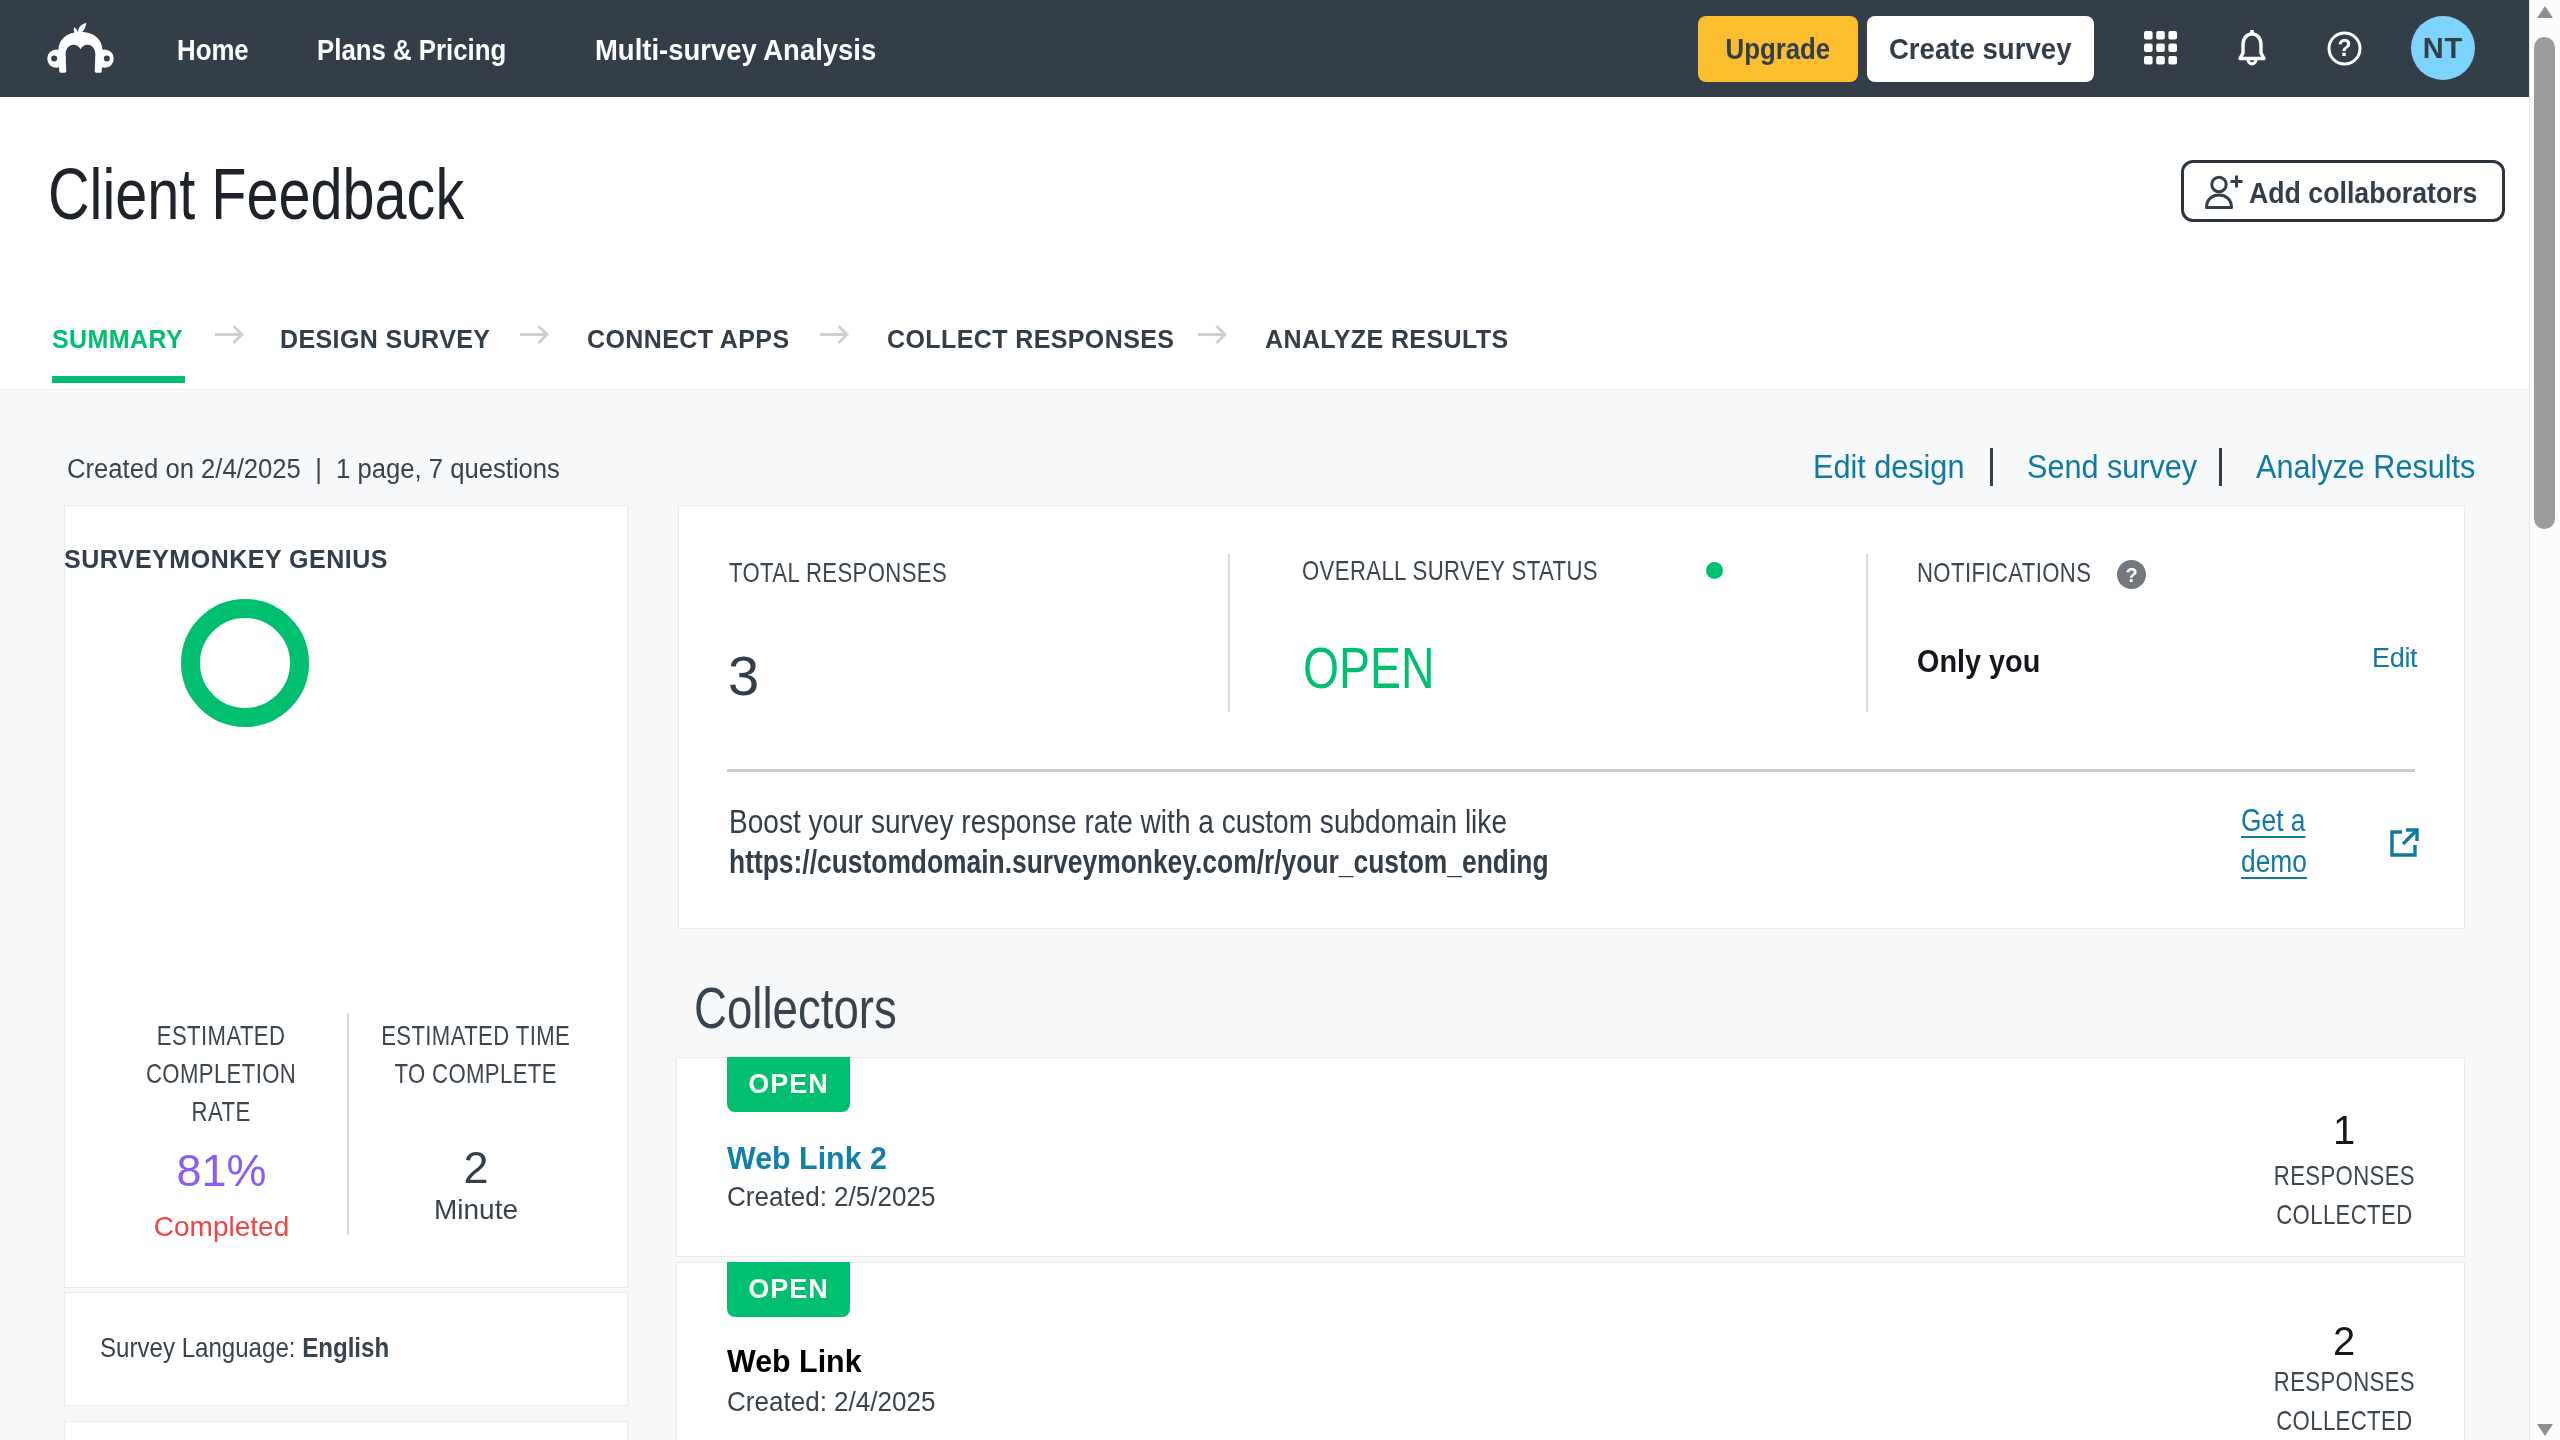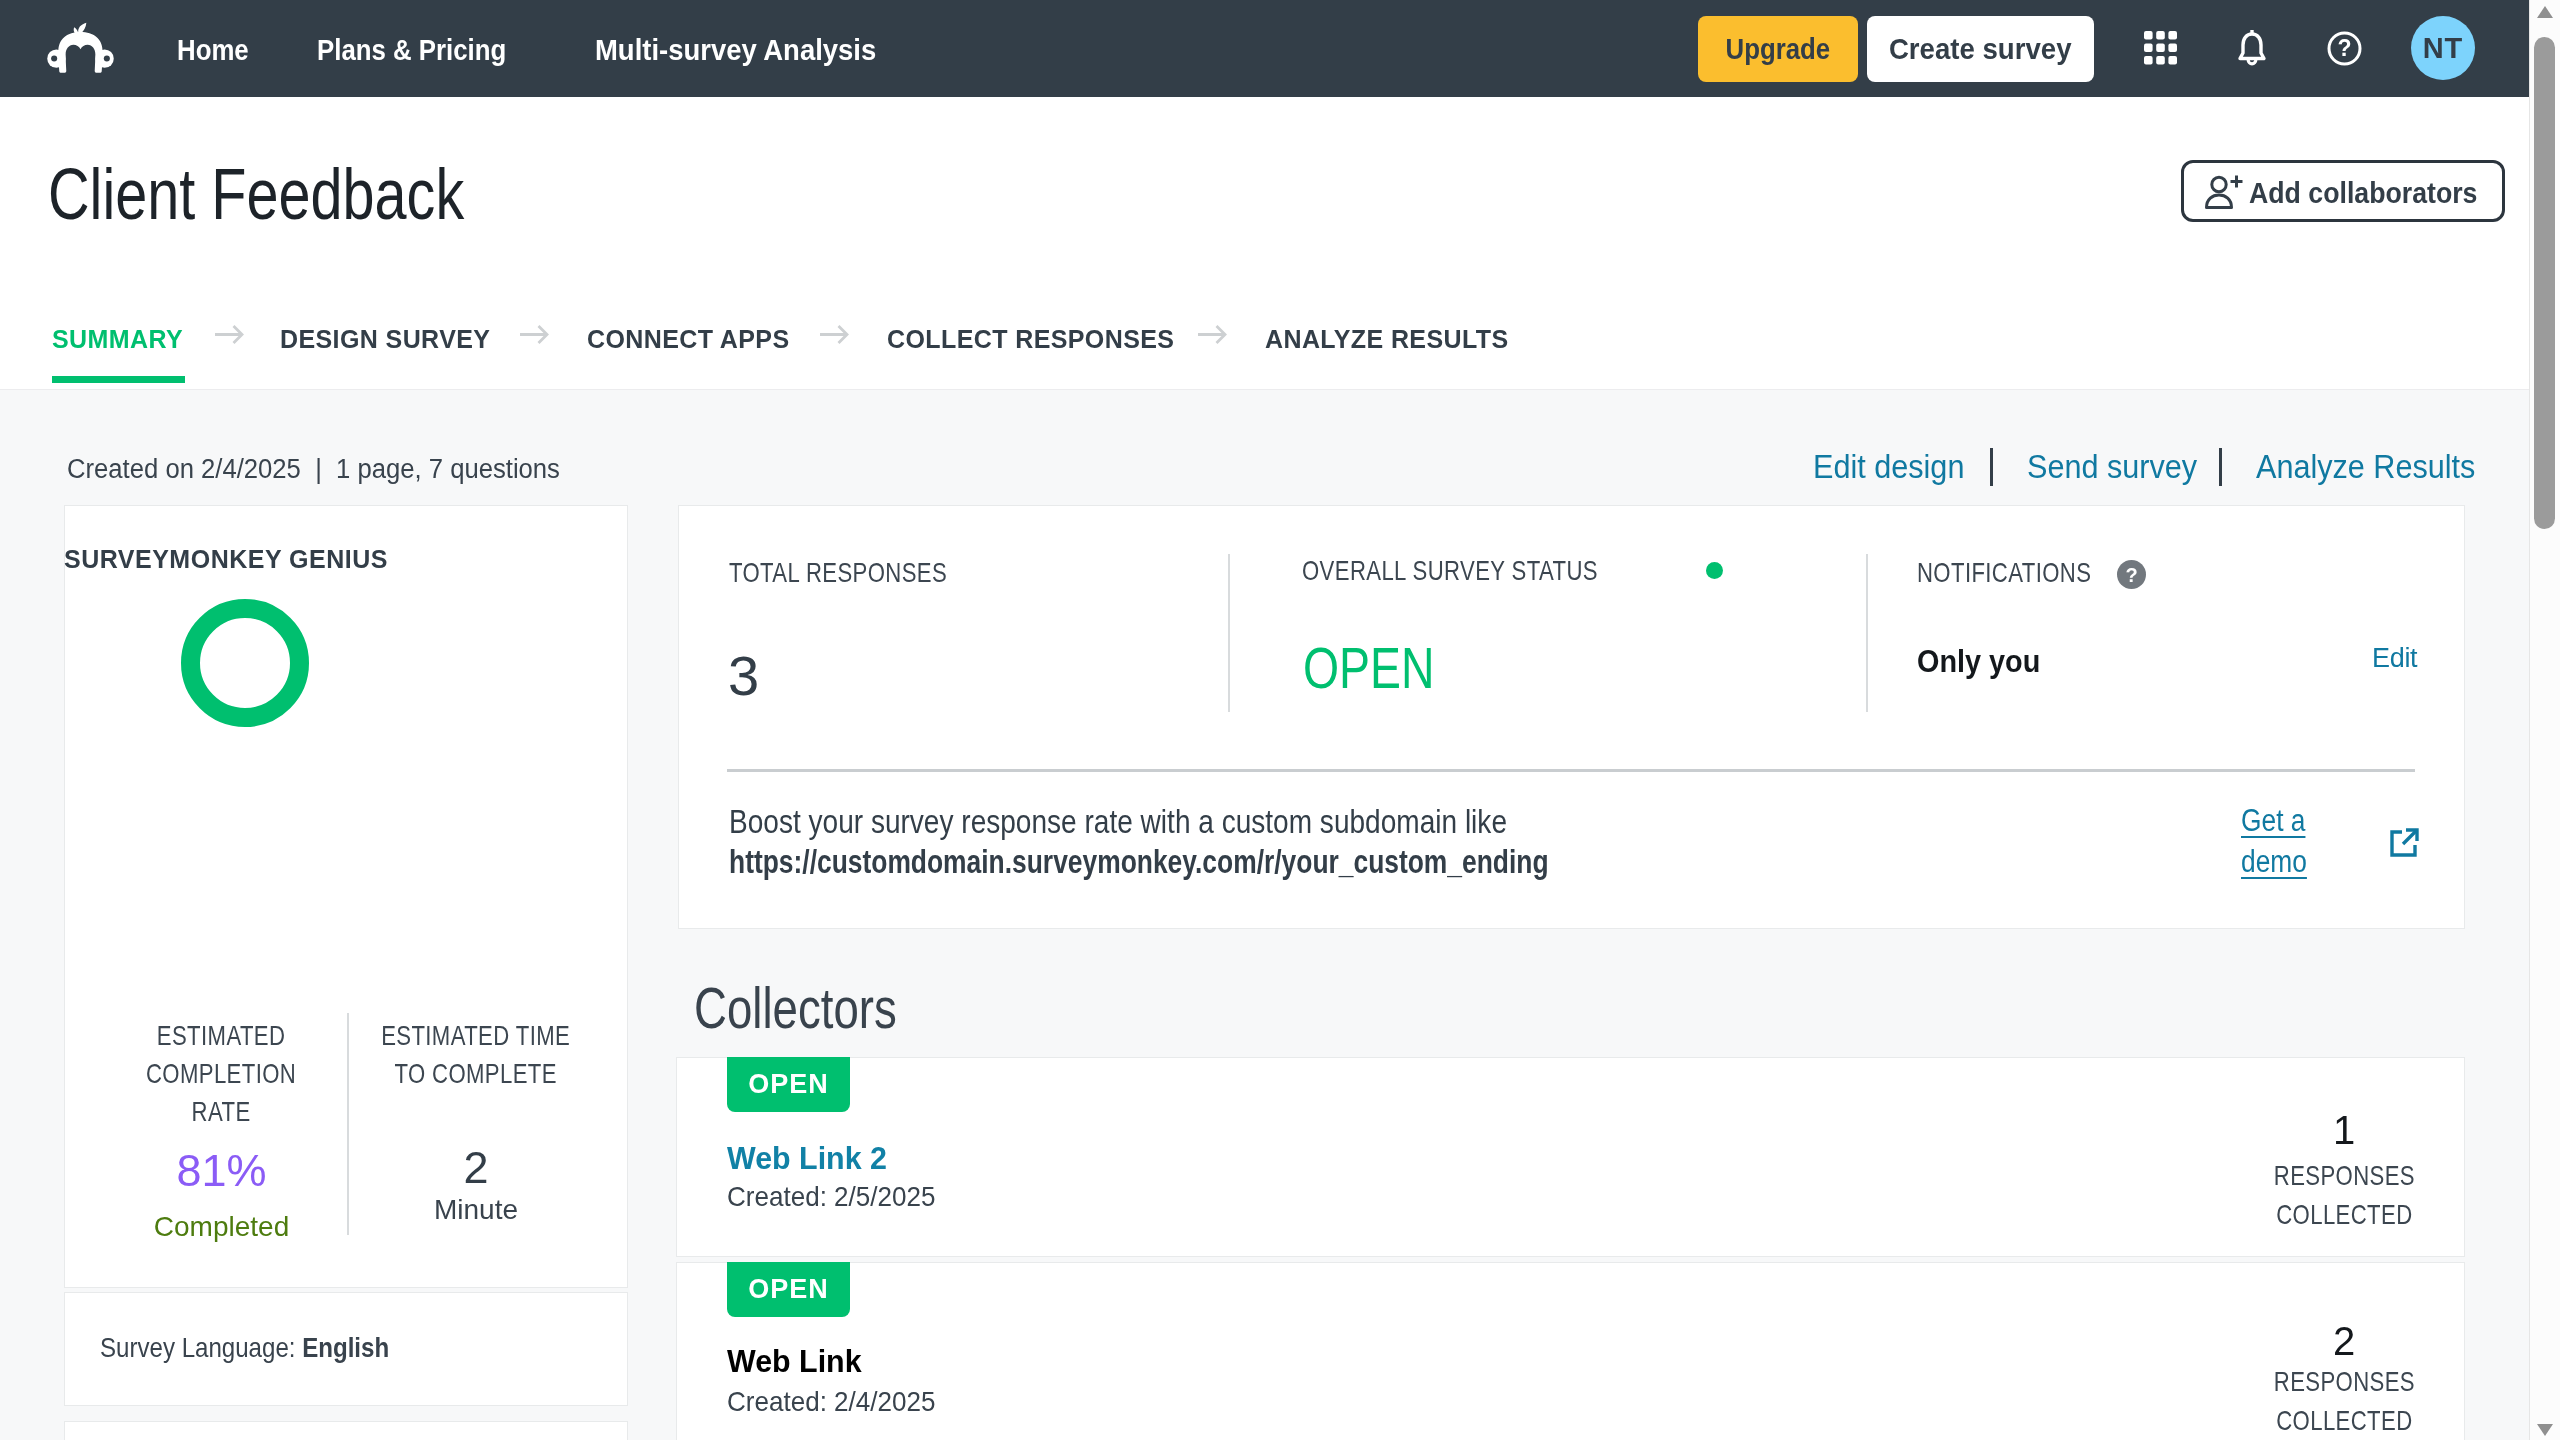--- a/index.html
+++ b/index.html
@@ -128,21 +128,21 @@
 <div class="card" style="left:64px; top:505px; width:564px; height:783px;"></div>
 <div class="abs" style="left:64px; top:547px; width:564px; font-size:25px; font-weight:bold; color:#333E48; letter-spacing:0.5px; line-height:25px;">SURVEYMONKEY GENIUS</div>
 <svg class="abs" style="left:181px; top:599px;" width="128" height="128" viewBox="0 0 128 128">
   <circle cx="64" cy="64" r="54.5" fill="none" stroke="#00BF6F" stroke-width="19"></circle>
 </svg>
 
 <div class="abs lbl" style="left:96px; top:1017px; width:251px; text-align:center; line-height:38px;"><span style="transform-origin:50% 0;">ESTIMATED<br>COMPLETION<br>RATE</span></div>
 <div class="abs lbl" style="left:351px; top:1017px; width:250px; text-align:center; line-height:38px;"><span style="transform-origin:50% 0;">ESTIMATED TIME<br>TO COMPLETE</span></div>
 <div class="abs" style="left:96px; top:1148px; width:251px; text-align:center; font-size:45px; font-weight:300; color:#8b5cf6; line-height:45px;">81%</div>
 <div class="abs" style="left:351px; top:1145px; width:250px; text-align:center; font-size:45px; font-weight:300; color:#333E48; line-height:45px;">2</div>
-<div class="abs" style="left:96px; top:1213px; width:251px; text-align:center; font-size:28px; color:#4d7c0f; line-height:28px;">Completed</div>
+<div class="abs" style="left:96px; top:1213px; width:251px; text-align:center; font-size:28px; color:#ef4444; line-height:28px;">Completed</div>
 <div class="abs" style="left:351px; top:1196px; width:250px; text-align:center; font-size:28px; color:#39434d; line-height:28px;">Minute</div>
 <div class="abs" style="left:347px; top:1013px; width:2px; height:222px; background:#d8dbdd;"></div>
 
 <div class="card" style="left:64px; top:1292px; width:564px; height:114px;"></div>
 <div class="abs" style="left:100px; top:1334px; font-size:28px; color:#39434d; line-height:28px;"><span class="cx2">Survey Language: <b>English</b></span></div>
 <div class="card" style="left:64px; top:1421px; width:564px; height:40px;"></div>
 
 <div class="card" style="left:678px; top:505px; width:1787px; height:424px;"></div>
 <div class="abs lbl" style="left:729px; top:559px;"><span>TOTAL RESPONSES</span></div>
 <div class="abs" style="left:728px; top:648px; font-size:56px; font-weight:300; color:#333E48; line-height:56px;">3</div>

